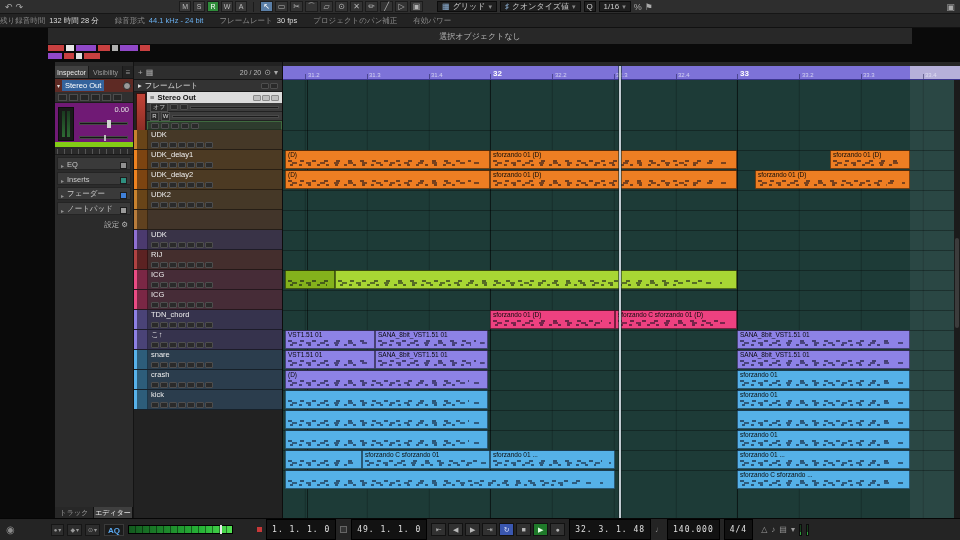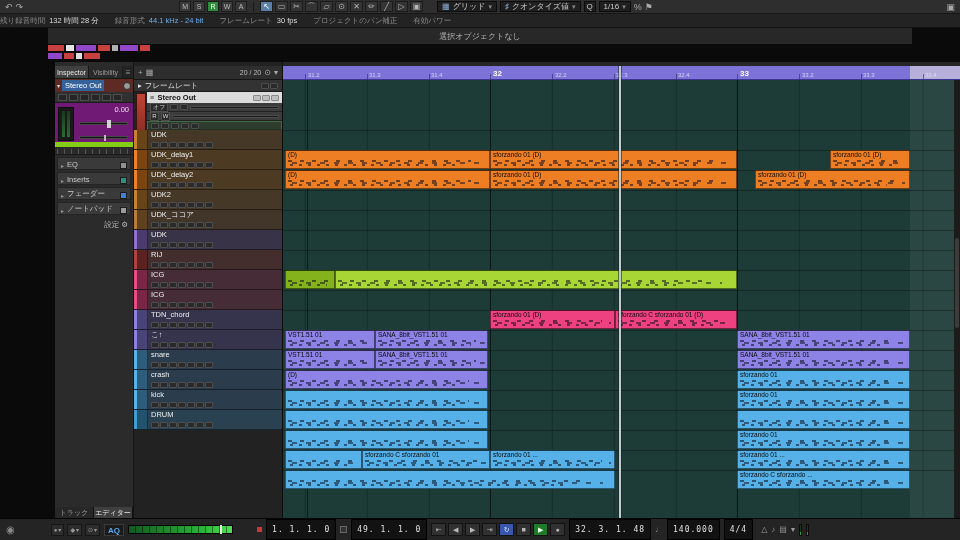--- a/index.html
+++ b/index.html
@@ -401,32 +401,20 @@
             <span class="sq"></span>
             <span class="sq"></span>
             <span class="sq"></span>
             <span class="sq"></span>
           </div>
         </div>
       </div>
       <div class="trow" style="--stripe: #b87c3c; --bg: #42352a;">
         <div class="stripe"></div>
         <div class="ticon"></div>
-        <div class="tbody">
-          <div class="tname">UDK_ココア</div>
-          <div class="tbtns">
-            <span class="sq"></span>
-            <span class="sq"></span>
-            <span class="sq"></span>
-            <span class="sq"></span>
-            <span class="sq"></span>
-            <span class="sq"></span>
-            <span class="sq"></span>
-          </div>
-        </div>
       </div>
       <div class="trow" style="--stripe: #8f70d2; --bg: #393347;">
         <div class="stripe"></div>
         <div class="ticon"></div>
         <div class="tbody">
           <div class="tname">UDK</div>
           <div class="tbtns">
             <span class="sq"></span>
             <span class="sq"></span>
             <span class="sq"></span>
@@ -547,36 +535,20 @@
             <span class="sq"></span>
             <span class="sq"></span>
           </div>
         </div>
       </div>
       <div class="trow" style="--stripe: #57b2ea; --bg: #2b3d4d;">
         <div class="stripe"></div>
         <div class="ticon"></div>
         <div class="tbody">
           <div class="tname">kick</div>
-          <div class="tbtns">
-            <span class="sq"></span>
-            <span class="sq"></span>
-            <span class="sq"></span>
-            <span class="sq"></span>
-            <span class="sq"></span>
-            <span class="sq"></span>
-            <span class="sq"></span>
-          </div>
-        </div>
-      </div>
-      <div class="trow" style="--stripe: #3f9ed2; --bg: #294150;">
-        <div class="stripe"></div>
-        <div class="ticon"></div>
-        <div class="tbody">
-          <div class="tname">DRUM</div>
           <div class="tbtns">
             <span class="sq"></span>
             <span class="sq"></span>
             <span class="sq"></span>
             <span class="sq"></span>
             <span class="sq"></span>
             <span class="sq"></span>
             <span class="sq"></span>
           </div>
         </div>

